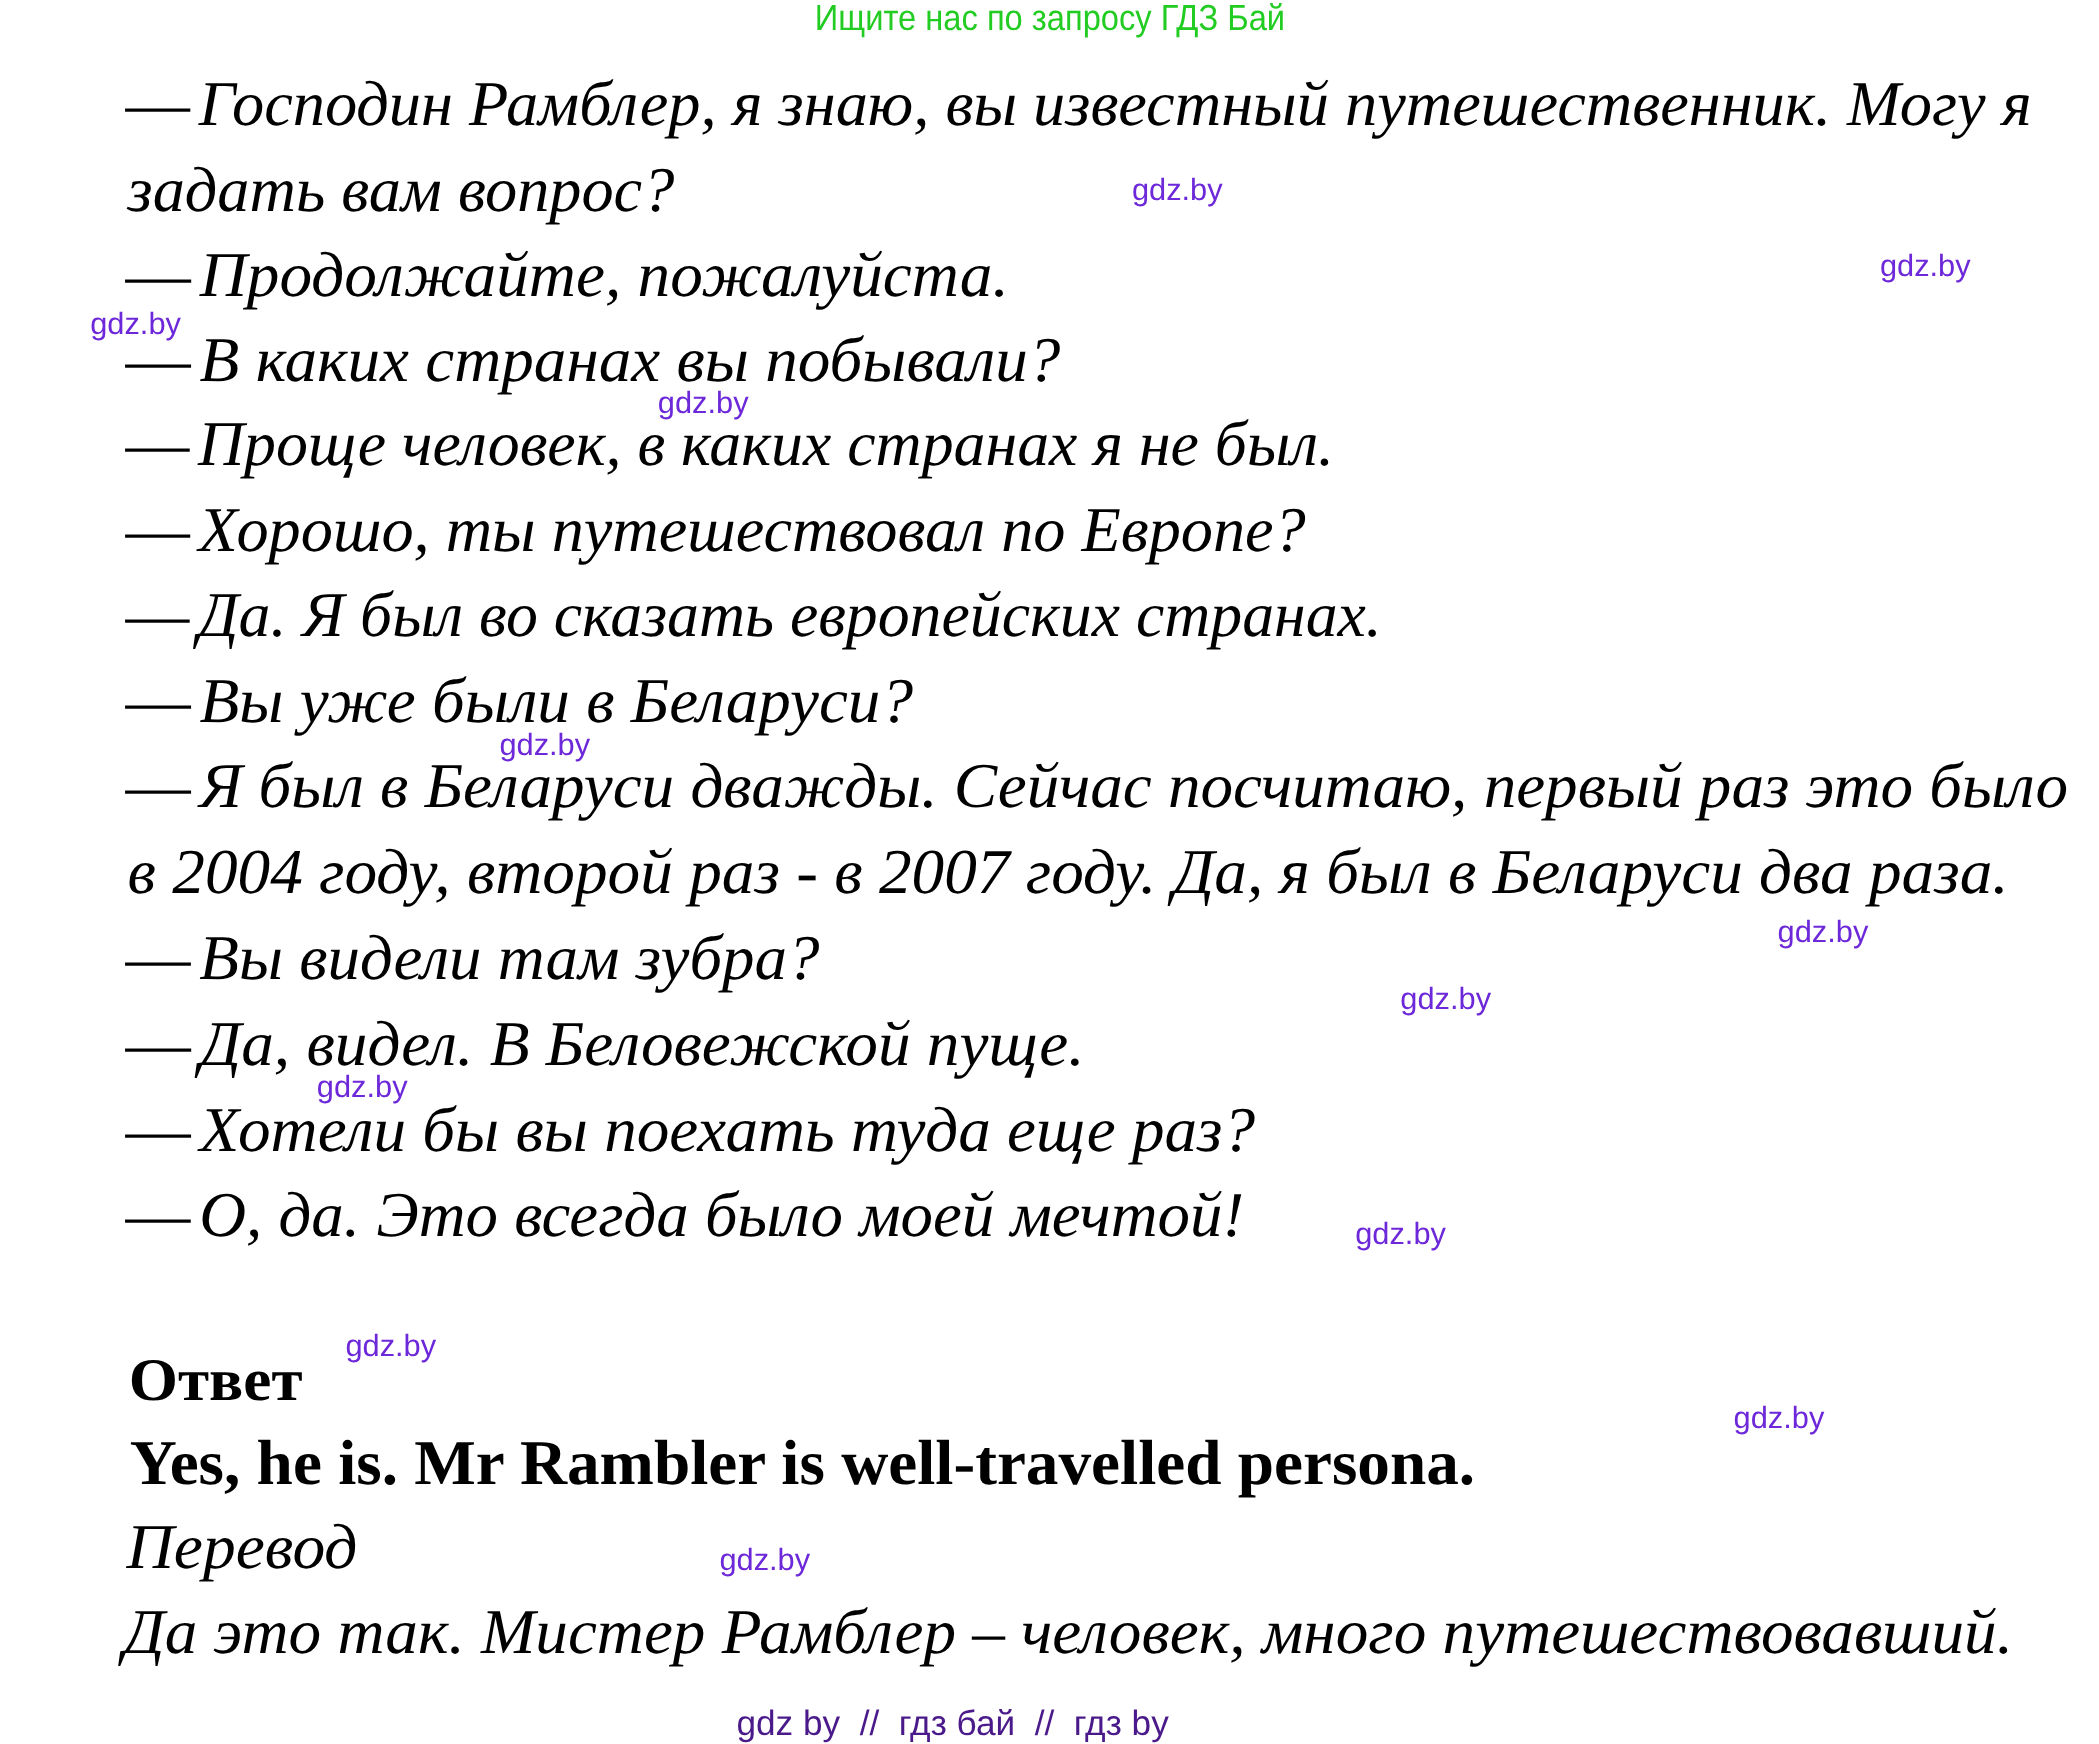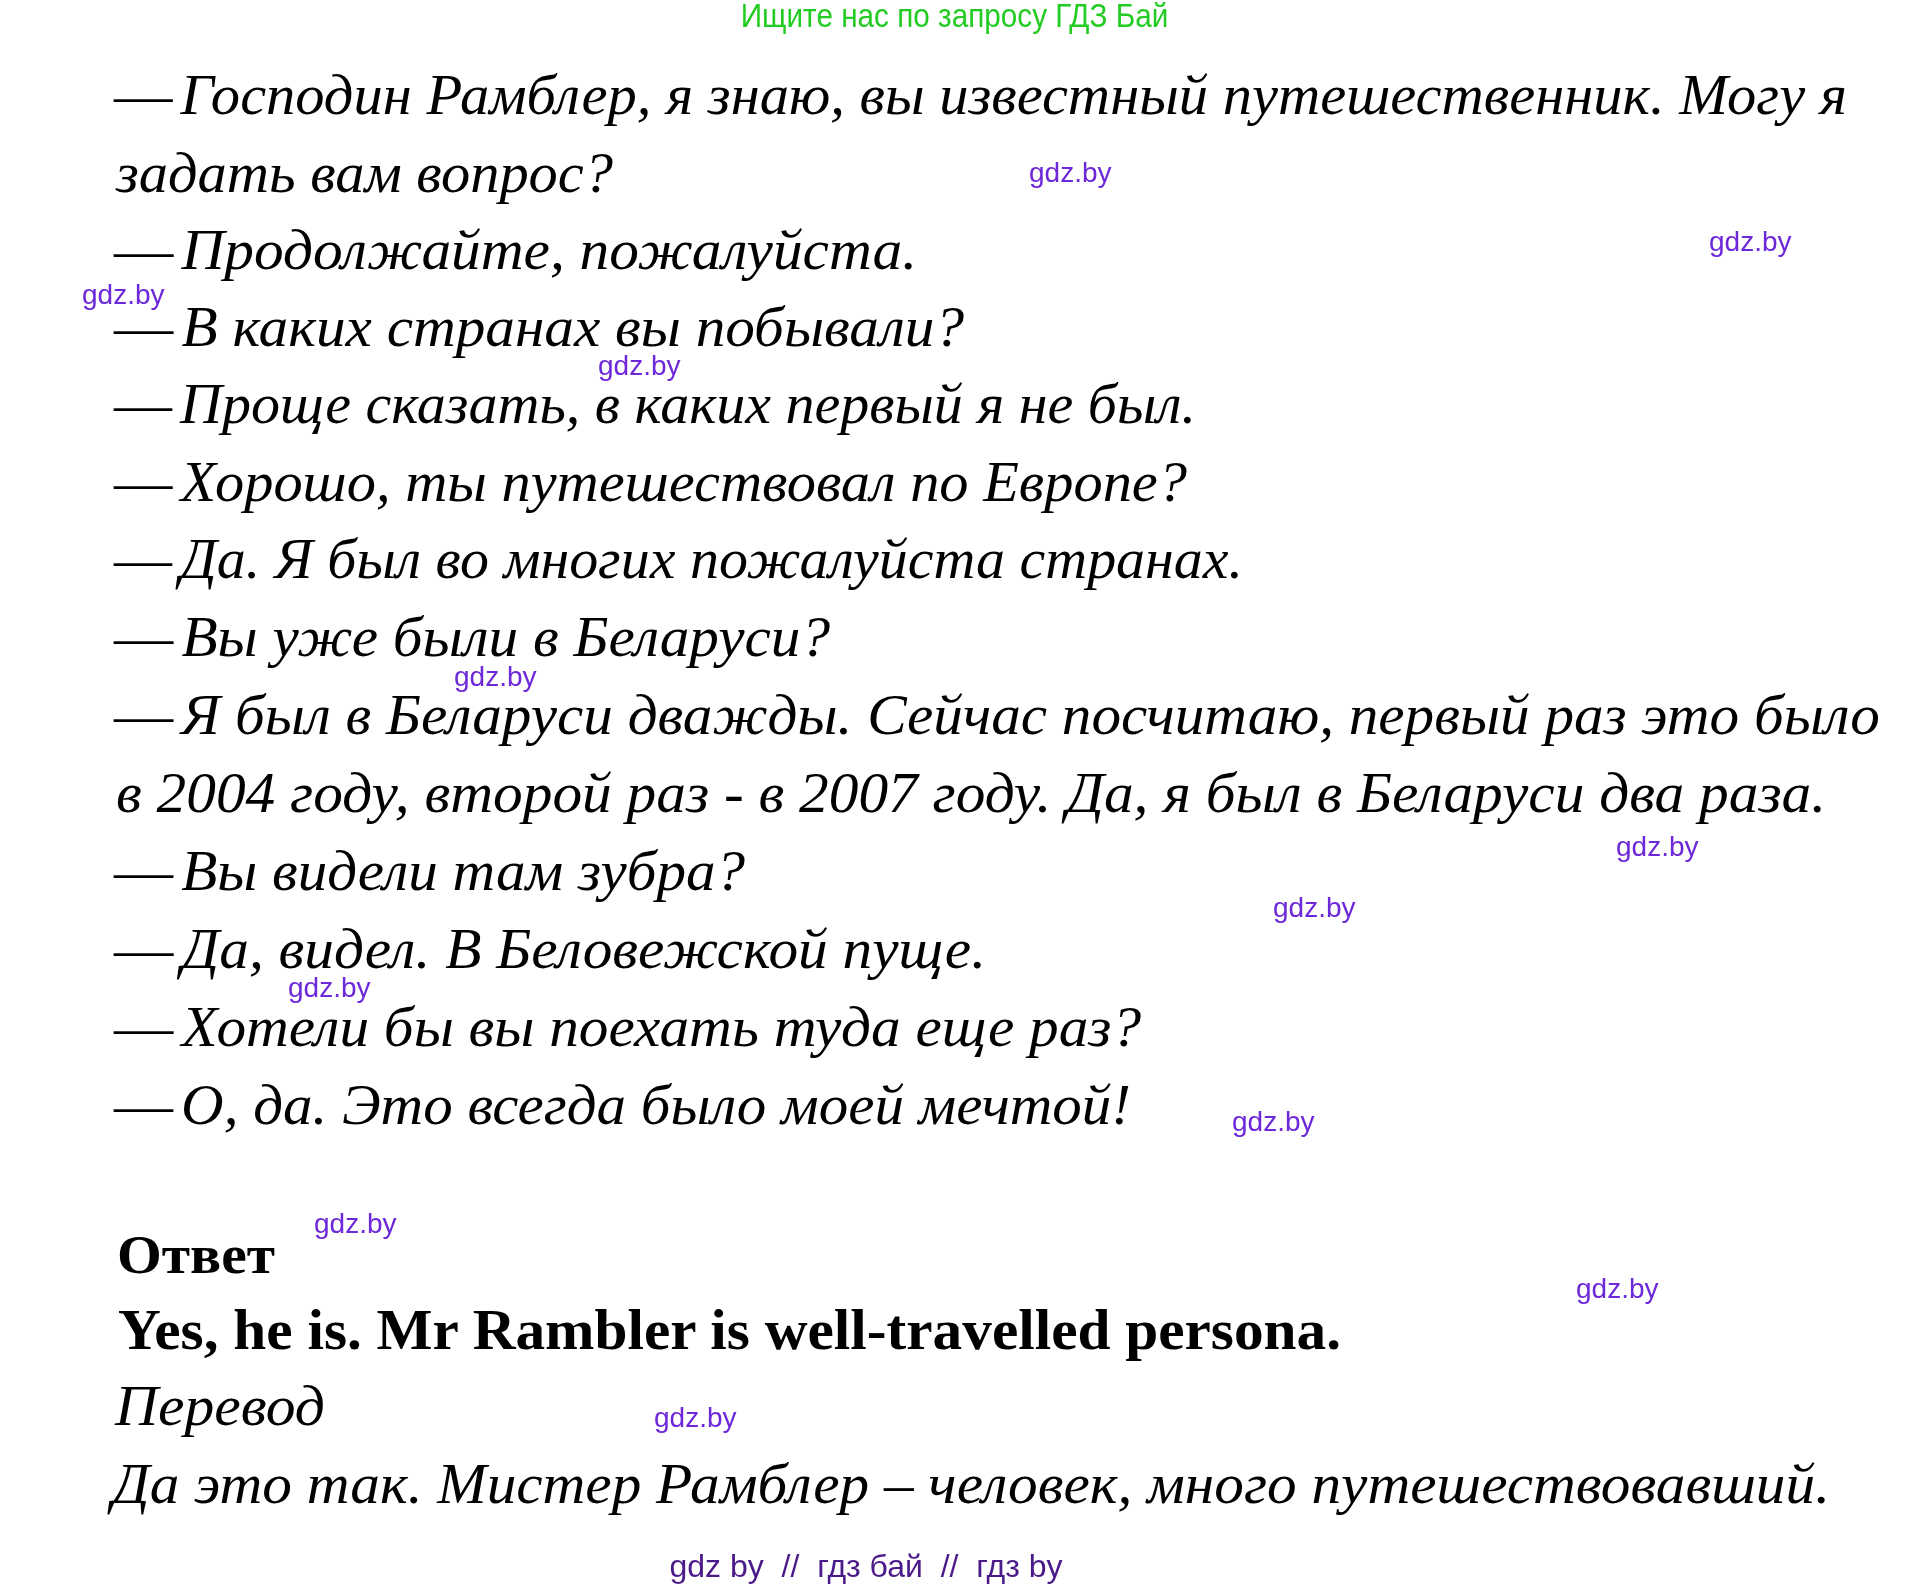--- a/index.html
+++ b/index.html
@@ -37,23 +37,23 @@
 </style>
 </head>
 <body>
 
 <div class="abs header"><span>Ищите нас по запросу ГДЗ Бай</span></div>
 
 <div class="abs line" style="left: 114px; top: 66px; transform: scaleX(1.0091);"><span class="dash">—</span><span>Господин Рамблер, я знаю, вы известный путешественник. Могу я</span></div>
 <div class="abs line" style="left: 116px; top: 144px; transform: scaleX(1.0077);"><span>задать вам вопрос?</span></div>
 <div class="abs line" style="left: 114px; top: 221px; transform: scaleX(1.023);"><span class="dash">—</span><span>Продолжайте, пожалуйста.</span></div>
 <div class="abs line" style="left: 114px; top: 298px; transform: scaleX(1.0212);"><span class="dash">—</span><span>В каких странах вы побывали?</span></div>
-<div class="abs line" style="left: 114px; top: 375px; transform: scaleX(1.0002);"><span class="dash">—</span><span>Проще сказать, в каких первый я не был.</span></div>
+<div class="abs line" style="left: 114px; top: 375px; transform: scaleX(1.0002);"><span class="dash">—</span><span>Проще человек, в каких странах я не был.</span></div>
 <div class="abs line" style="left: 114px; top: 453px; transform: scaleX(1.0072);"><span class="dash">—</span><span>Хорошо, ты путешествовал по Европе?</span></div>
-<div class="abs line" style="left: 114px; top: 530px; transform: scaleX(0.9993);"><span class="dash">—</span><span>Да. Я был во многих пожалуйста странах.</span></div>
+<div class="abs line" style="left: 114px; top: 530px; transform: scaleX(0.9993);"><span class="dash">—</span><span>Да. Я был во сказать европейских странах.</span></div>
 <div class="abs line" style="left: 114px; top: 608px; transform: scaleX(1.0213);"><span class="dash">—</span><span>Вы уже были в Беларуси?</span></div>
 <div class="abs line" style="left: 114px; top: 686px; transform: scaleX(1.0206);"><span class="dash">—</span><span>Я был в Беларуси дважды. Сейчас посчитаю, первый раз это было</span></div>
 <div class="abs line" style="left: 116px; top: 764px; transform: scaleX(1.0231);"><span>в 2004 году, второй раз - в 2007 году. Да, я был в Беларуси два раза.</span></div>
 <div class="abs line" style="left: 114px; top: 842px; transform: scaleX(1.0181);"><span class="dash">—</span><span>Вы видели там зубра?</span></div>
 <div class="abs line" style="left: 114px; top: 920px; transform: scaleX(1.0229);"><span class="dash">—</span><span>Да, видел. В Беловежской пуще.</span></div>
 <div class="abs line" style="left: 114px; top: 998px; transform: scaleX(1.0213);"><span class="dash">—</span><span>Хотели бы вы поехать туда еще раз?</span></div>
 <div class="abs line" style="left: 114px; top: 1076px; transform: scaleX(1.0167);"><span class="dash">—</span><span>О, да. Это всегда было моей мечтой!</span></div>
 
 <div class="abs answer-title" style="left: 117px; top: 1227px; transform: scaleX(1.0468);">Ответ</div>
 <div class="abs answer-text" style="left: 118px; top: 1301px; transform: scaleX(1.0223);">Yes, he is. Mr Rambler is well-travelled persona.</div>

